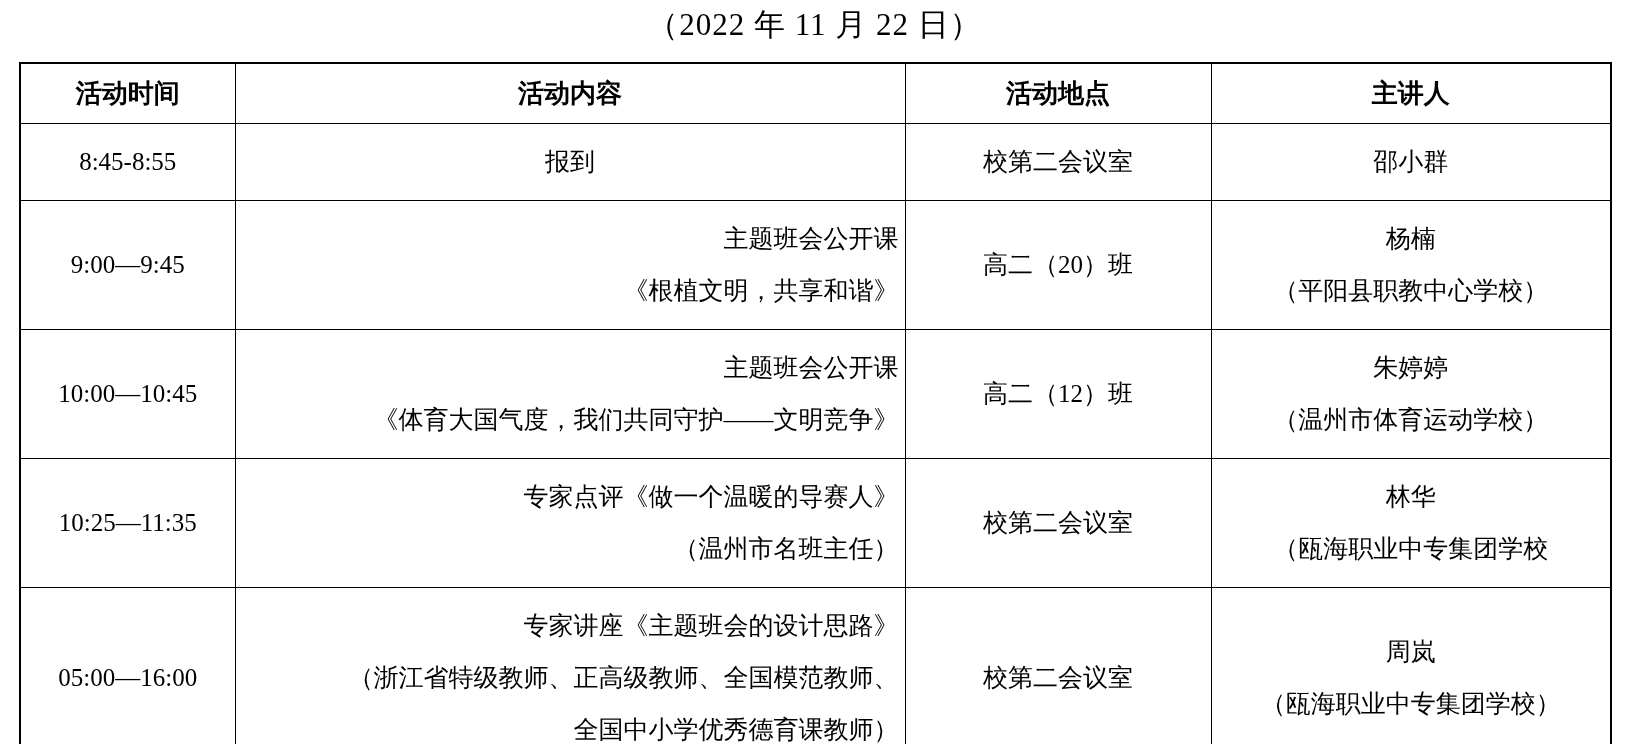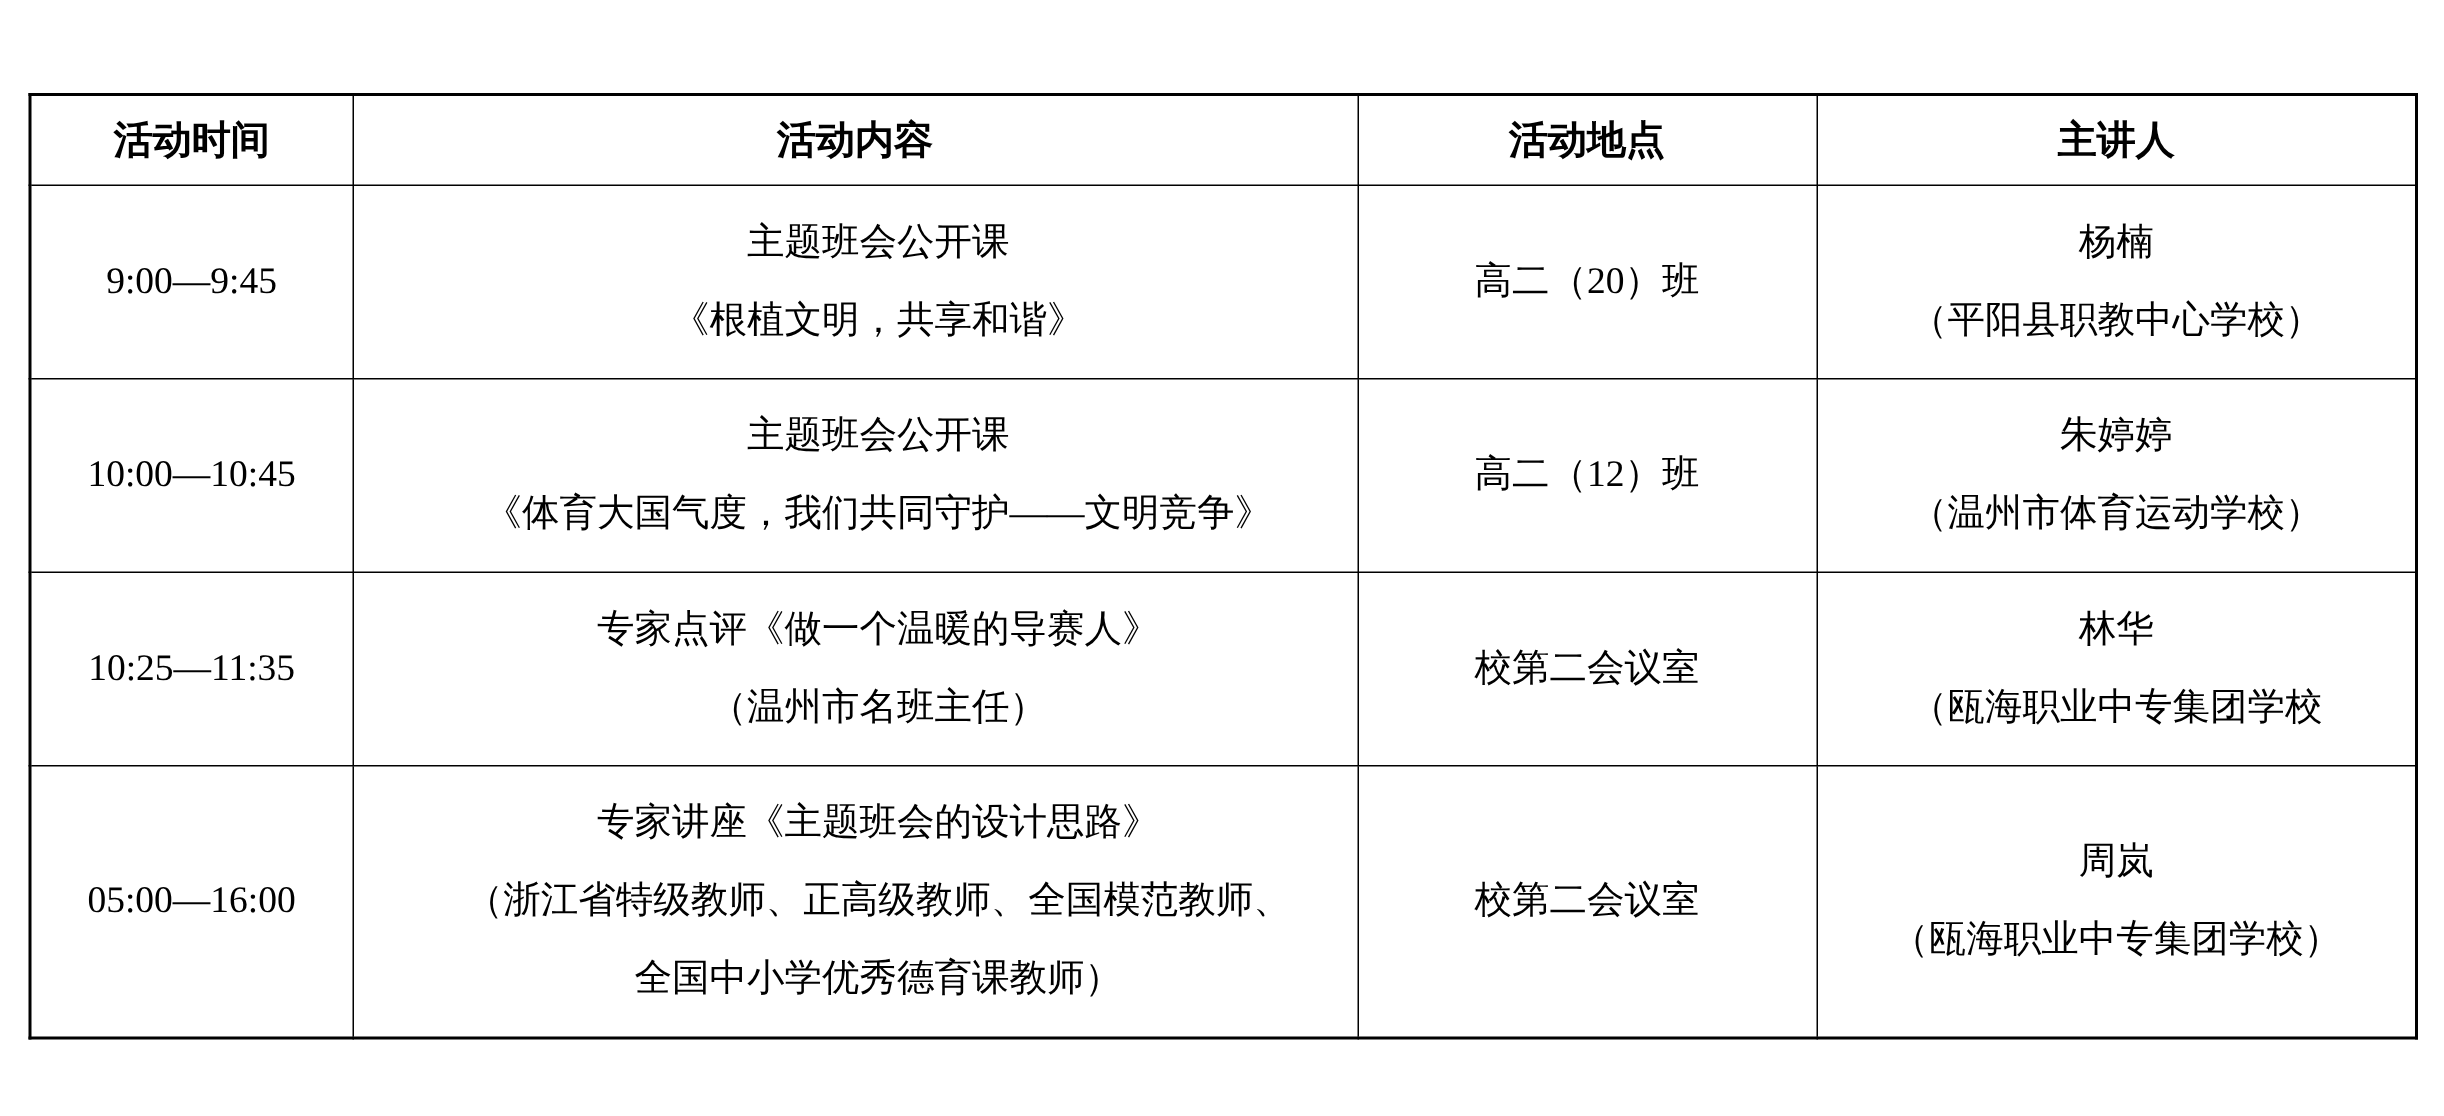--- a/index.html
+++ b/index.html
@@ -48,53 +48,68 @@
     text-align: center;
     vertical-align: middle;
   }
   .schedule td {
     font-size: 25px;
     line-height: 2.08;
     text-align: center;
     vertical-align: middle;
   }
   .schedule td.align-left {
-    text-align: center;
+    text-align: right;
     padding-left: 37px;
     padding-right: 6px;
   }
   thead tr { height: 53px; }
   tbody tr:nth-child(1) { height: 47px; }
   tbody tr:nth-child(2) { height: 110px; }
   tbody tr:nth-child(3) { height: 106px; }
   tbody tr:nth-child(4) { height: 105px; }
   tbody tr:nth-child(5) { height: 52px; }
   tbody tr:nth-child(6) { height: 178px; }
   .cell-line { display: block; }
 </style>
 </head>
 <body>
 
 <div class="page">
+  <div class="doc-title">（2022 年 11 月 22 日）</div>
   <table class="schedule">
     <colgroup>
       <col style="width:215px">
       <col style="width:670px">
       <col style="width:306px">
       <col style="width:400px">
     </colgroup>
     <thead>
       <tr>
           <th>活动时间</th>
           <th>活动内容</th>
           <th>活动地点</th>
           <th>主讲人</th>
         </tr>
     </thead>
     <tbody>
+        <tr>
+          <td>
+            <div class="cell-line">8:45-8:55</div>
+          </td>
+          <td>
+            <div class="cell-line">报到</div>
+          </td>
+          <td>
+            <div class="cell-line">校第二会议室</div>
+          </td>
+          <td>
+            <div class="cell-line">邵小群</div>
+          </td>
+        </tr>
         <tr>
           <td>
             <div class="cell-line">9:00—9:45</div>
           </td>
           <td class="align-left">
             <div class="cell-line">主题班会公开课</div>
             <div class="cell-line">《根植文明，共享和谐》</div>
           </td>
           <td>
             <div class="cell-line">高二（20）班</div>

